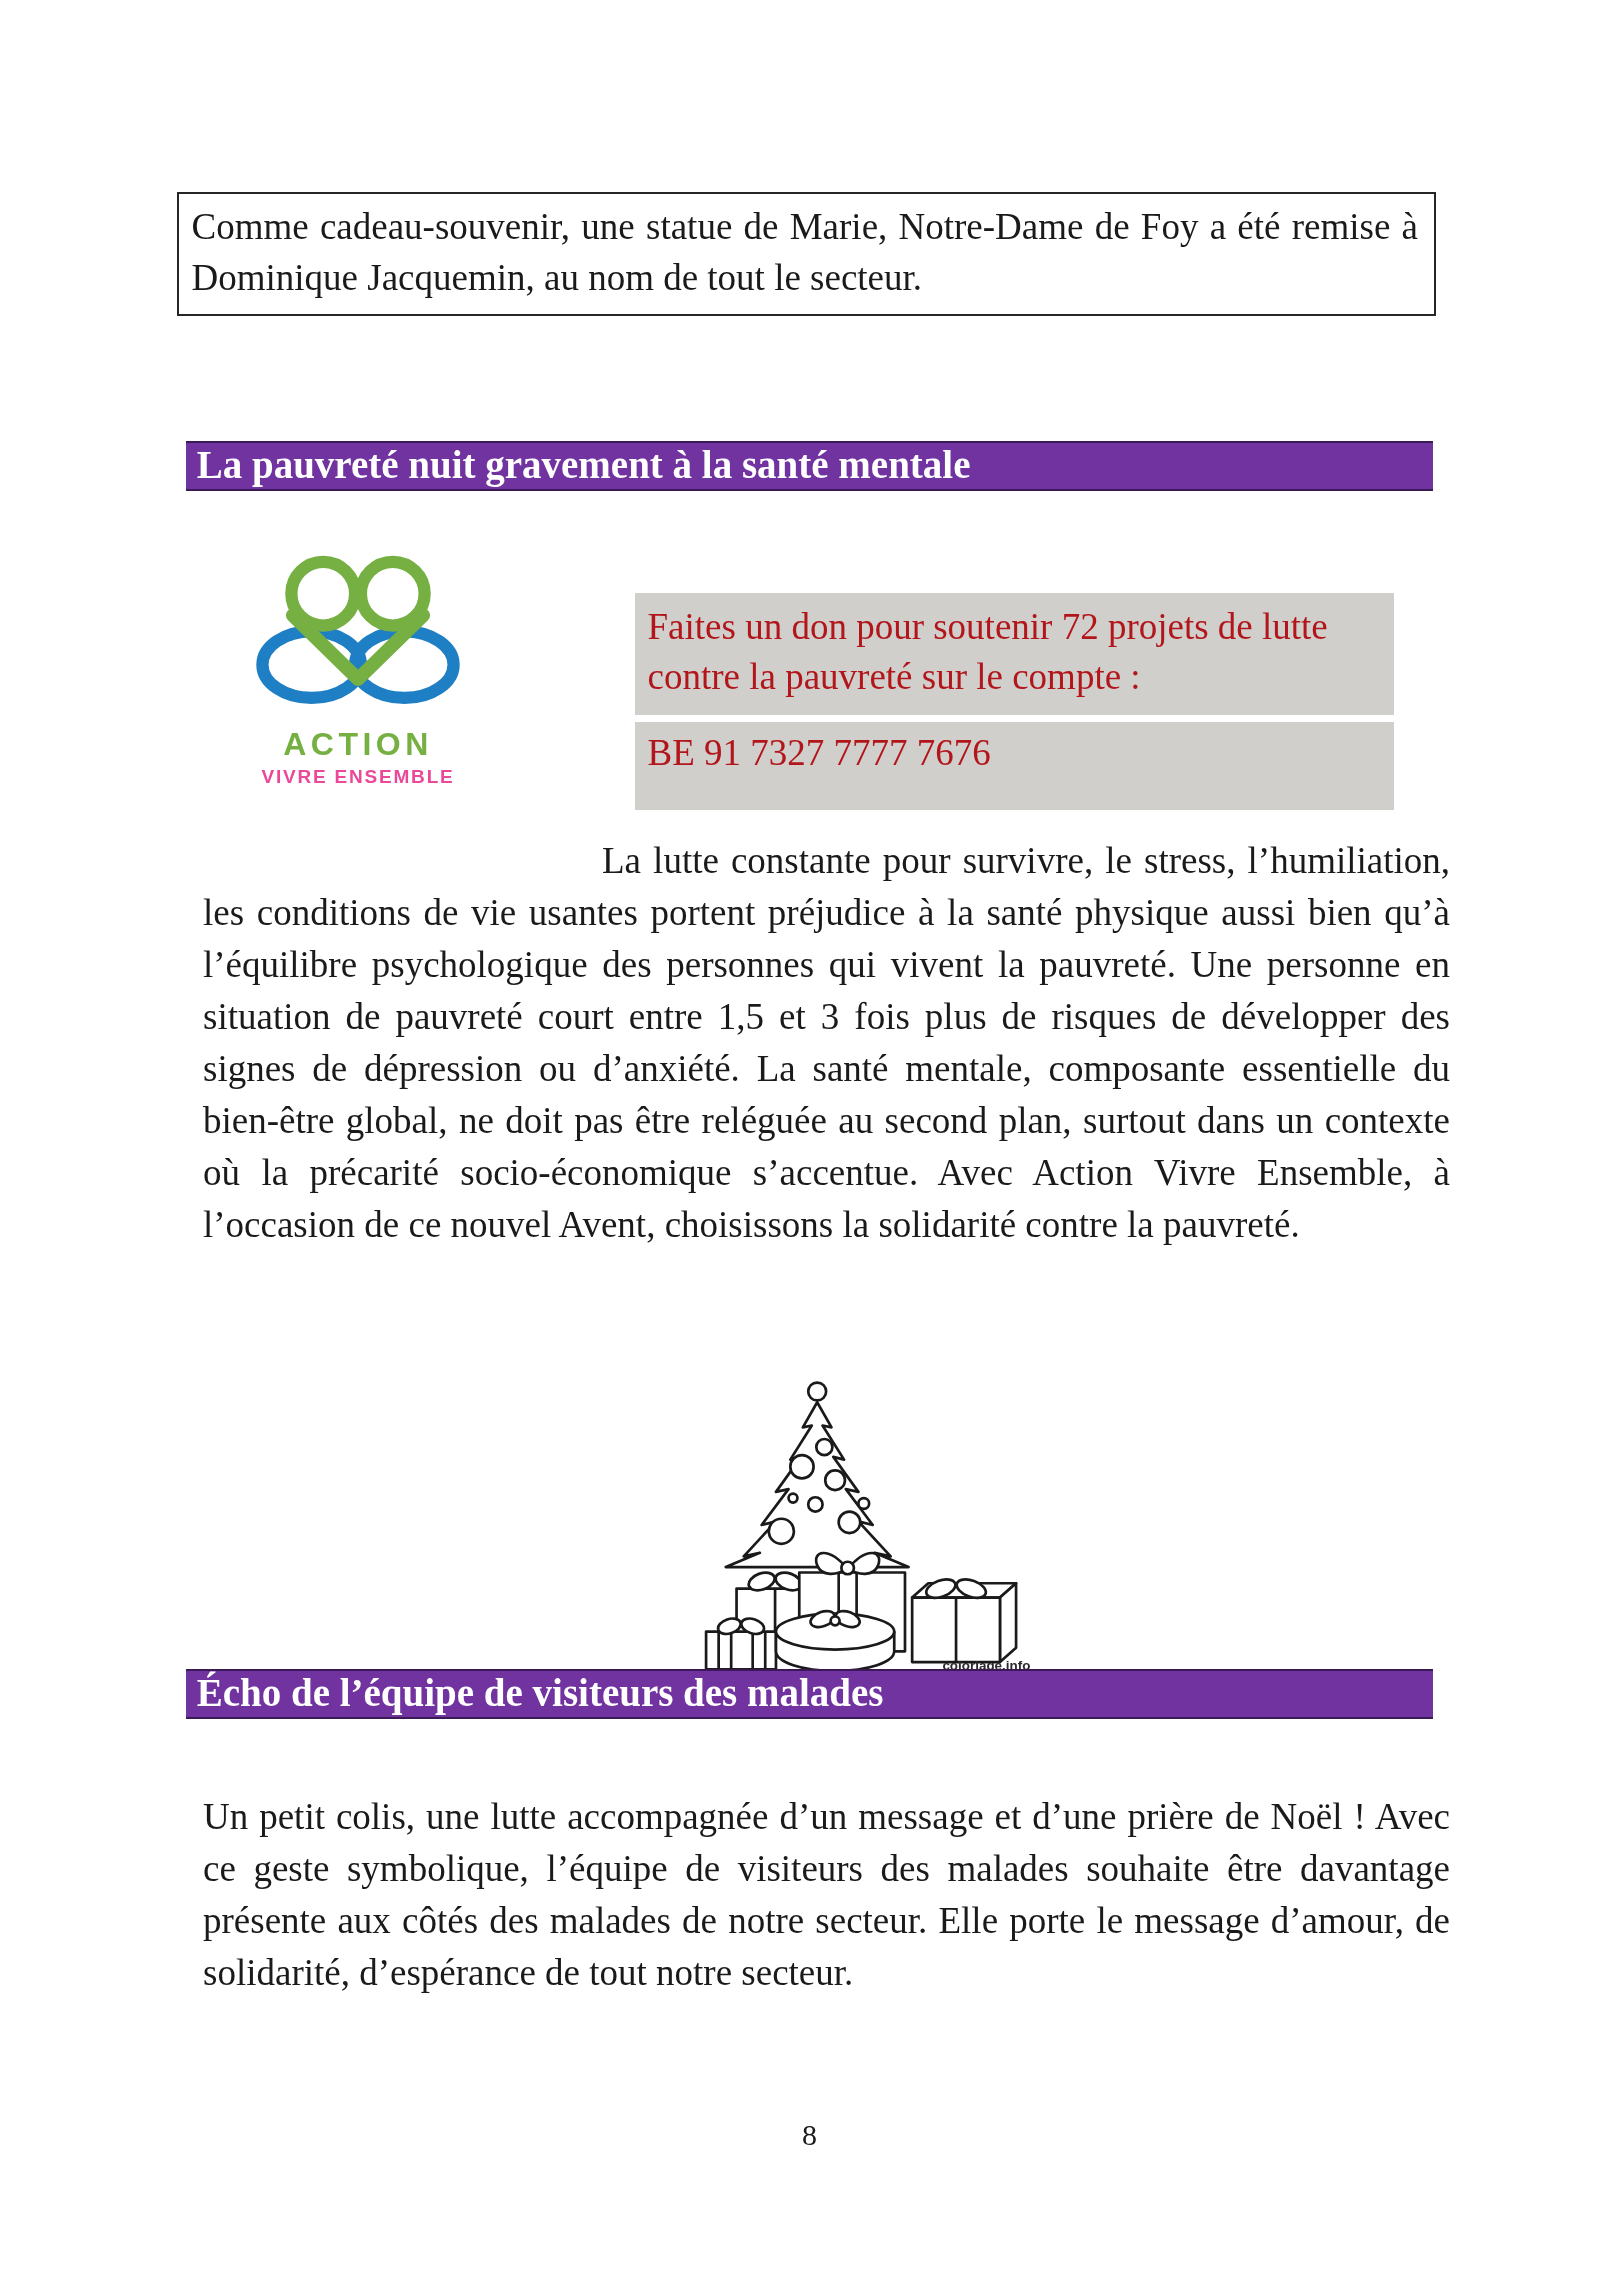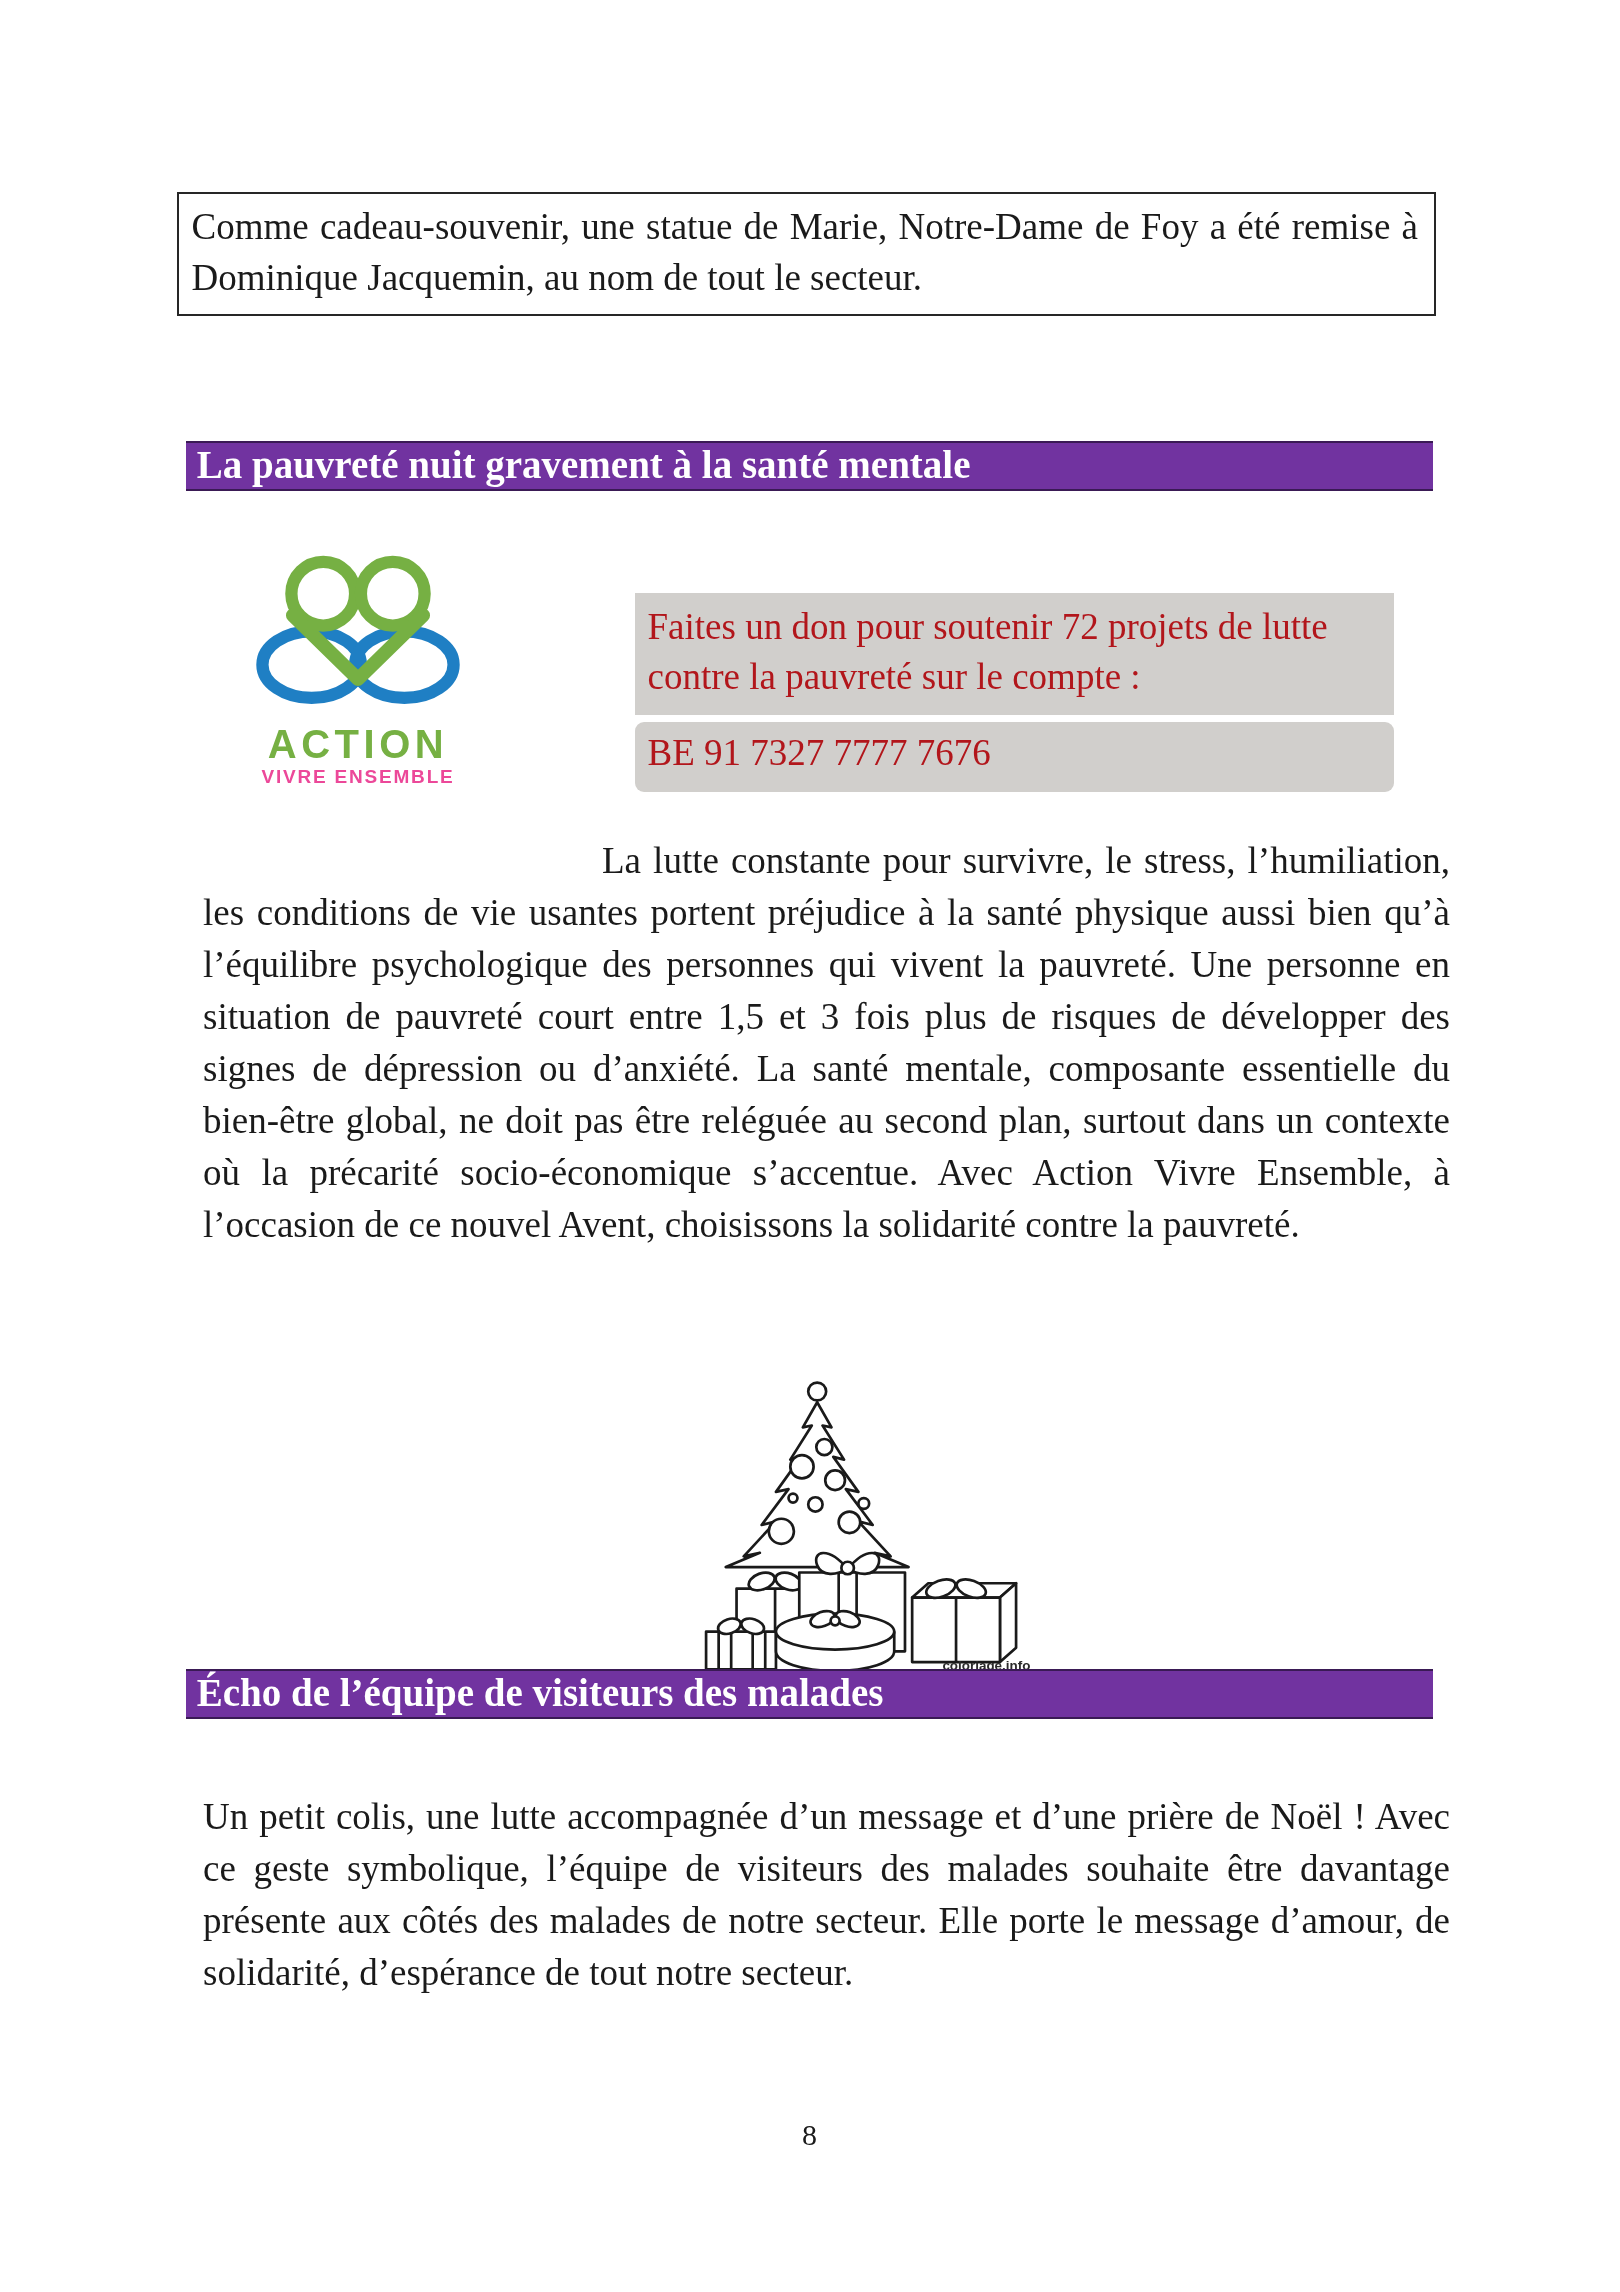--- a/index.html
+++ b/index.html
@@ -34,35 +34,35 @@
   .banner-1 { top:441px; }
   .banner-2 { top:1669px; }
 
   .logo {
     position:absolute; left:213px; top:543px; width:290px;
     text-align:center;
     font-family:"Liberation Sans","DejaVu Sans",sans-serif;
   }
   .logo svg { width:260px; height:181px; display:block; margin:0 auto; }
   .logo-action {
-    font-weight:bold; font-size:40px; line-height:41px;
+    font-weight:bold; font-size:32px; line-height:41px;
     color:#76B043; letter-spacing:4.5px;
   }
   .logo-sub {
     font-weight:bold; font-size:19px; line-height:24px;
     color:#ec4899; letter-spacing:1.8px;
   }
 
   .gray-block {
     position:absolute; left:635px; width:759px;
     background:#D1CFCC; color:#B2161B;
     font-size:37px;
   }
   .gray-1 { top:593px; padding:9px 12.5px 12.5px 12.5px; line-height:50px; }
-  .gray-2 { top:722px; height:70px; padding:7.2px 12.5px; line-height:48px;border-radius:9px; }
+  .gray-2 { top:722px; height:88px; padding:7.2px 12.5px; line-height:48px; }
 
   .para {
     position:absolute; left:186px; width:1247px;
     font-size:37px; line-height:52px;
     text-align:justify;
     margin-left:17px;
   }
   .para-1 { top:835px; text-indent:399px; }
   .para-2 { top:1791px; }
 

